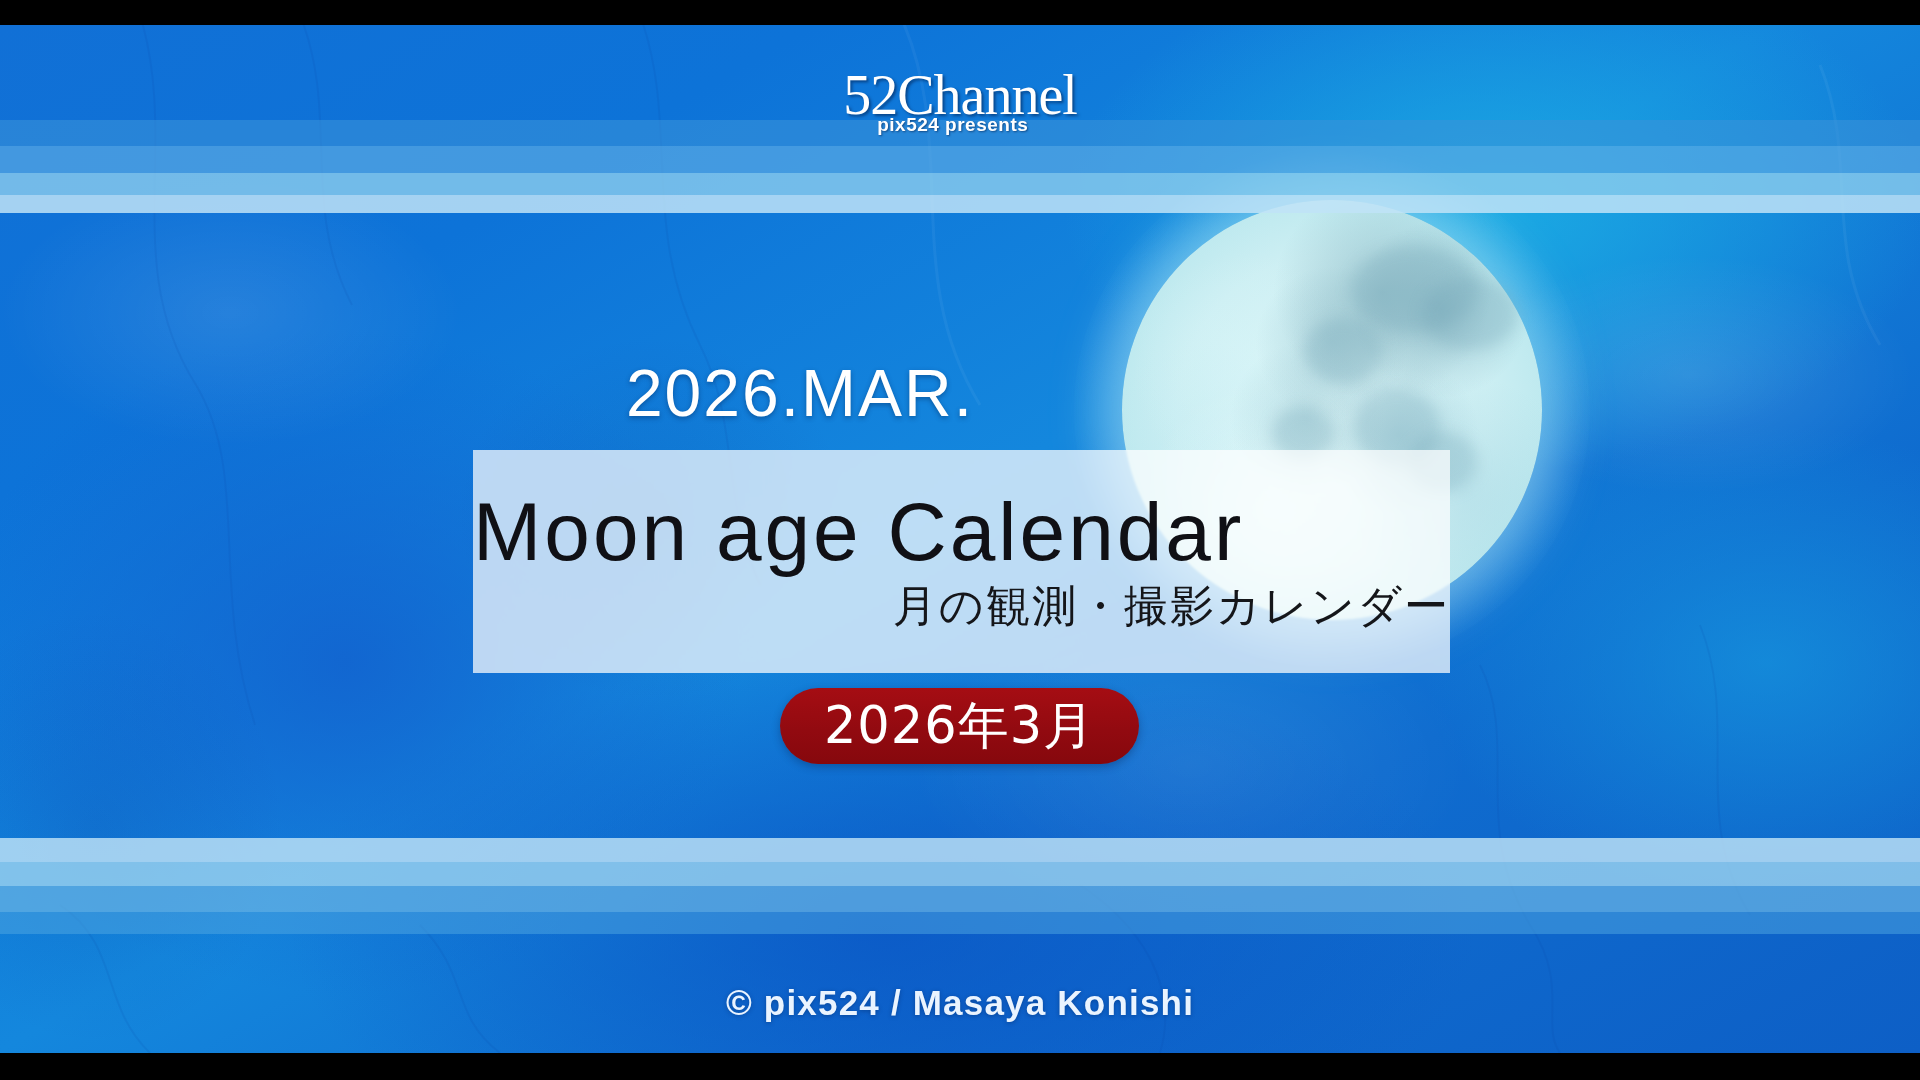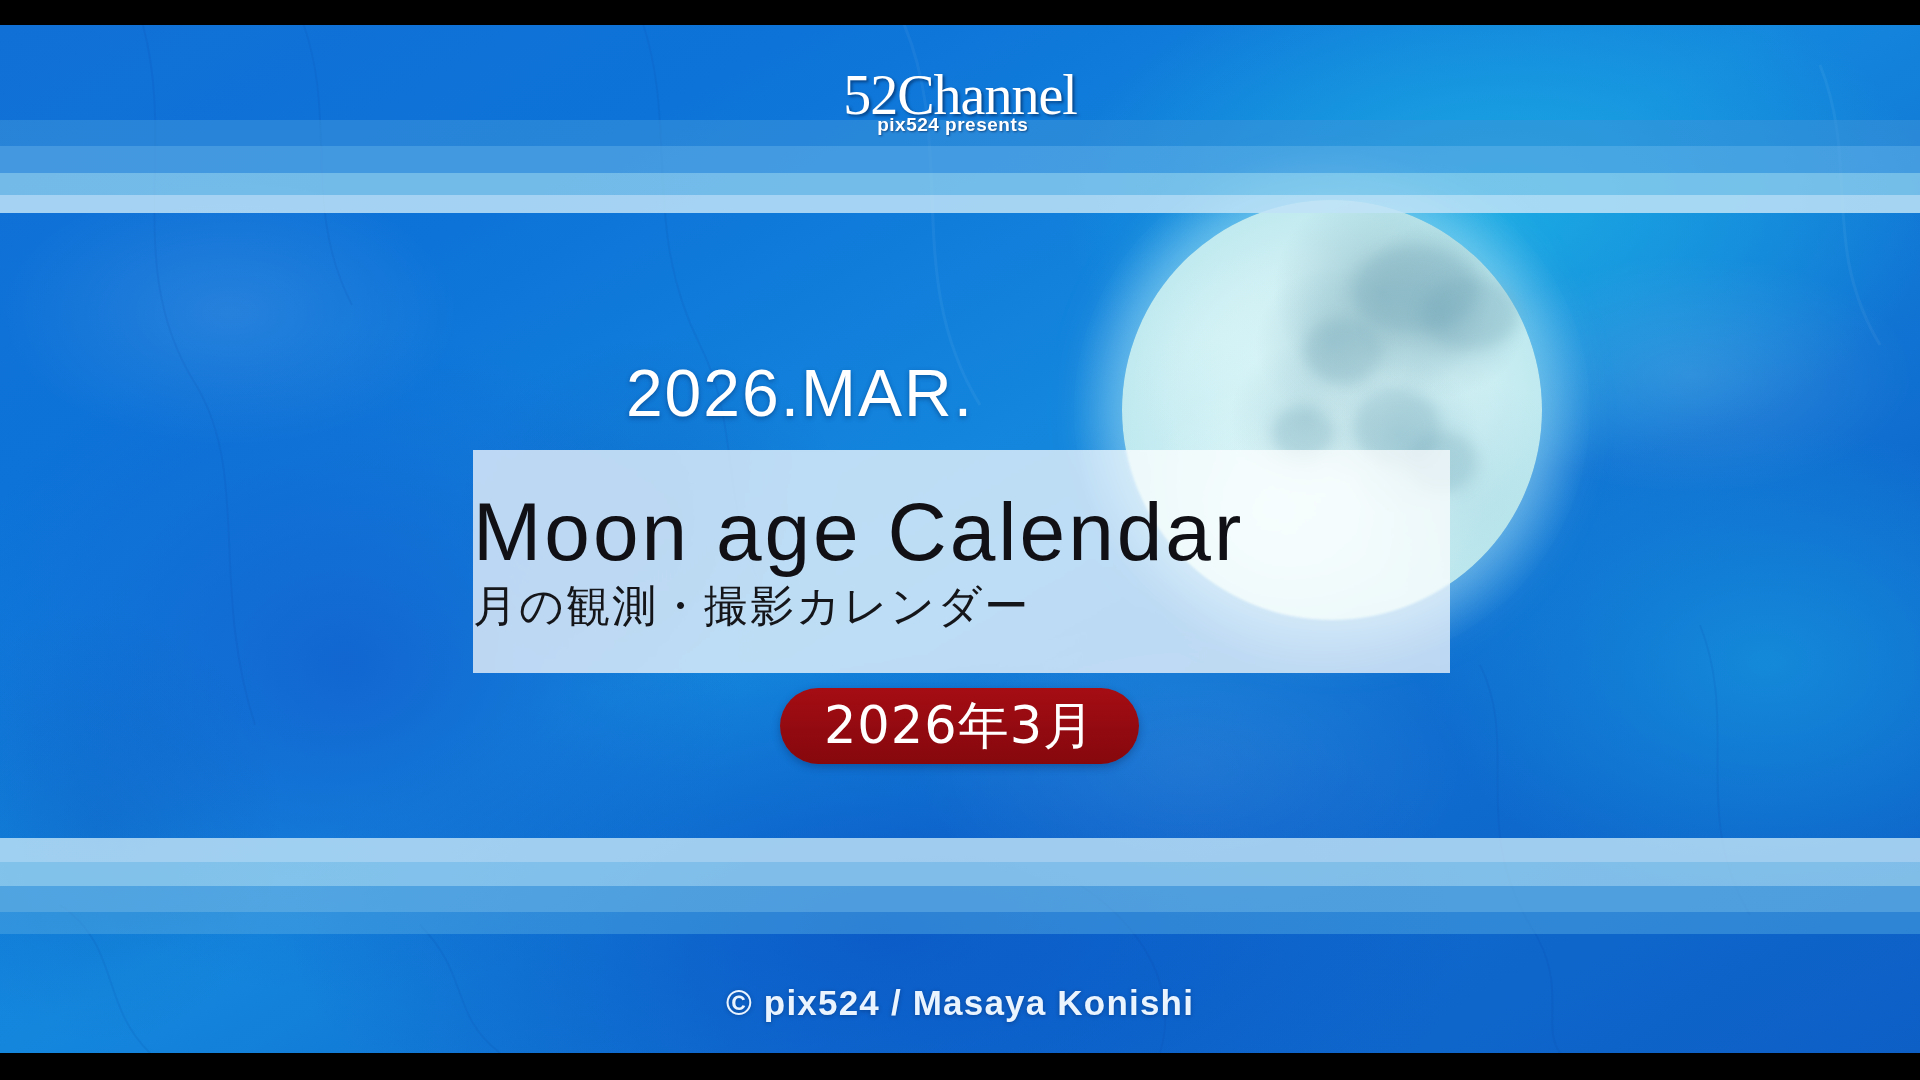--- a/index.html
+++ b/index.html
@@ -146,21 +146,21 @@
     line-height: 1.18;
     white-space: nowrap;
     margin-top: 16px;
   }
 
   .sub-title {
     position: absolute;
     left: 473px;
     top: 552px;
     width: 977px;
-    text-align: left;
+    text-align: right;
     color: #15161a;
     font-family: "DejaVu Sans", sans-serif;
     font-size: 44px;
     font-weight: 400;
     letter-spacing: 2px;
     white-space: nowrap;
   }
 
   .badge {
     position: absolute;

